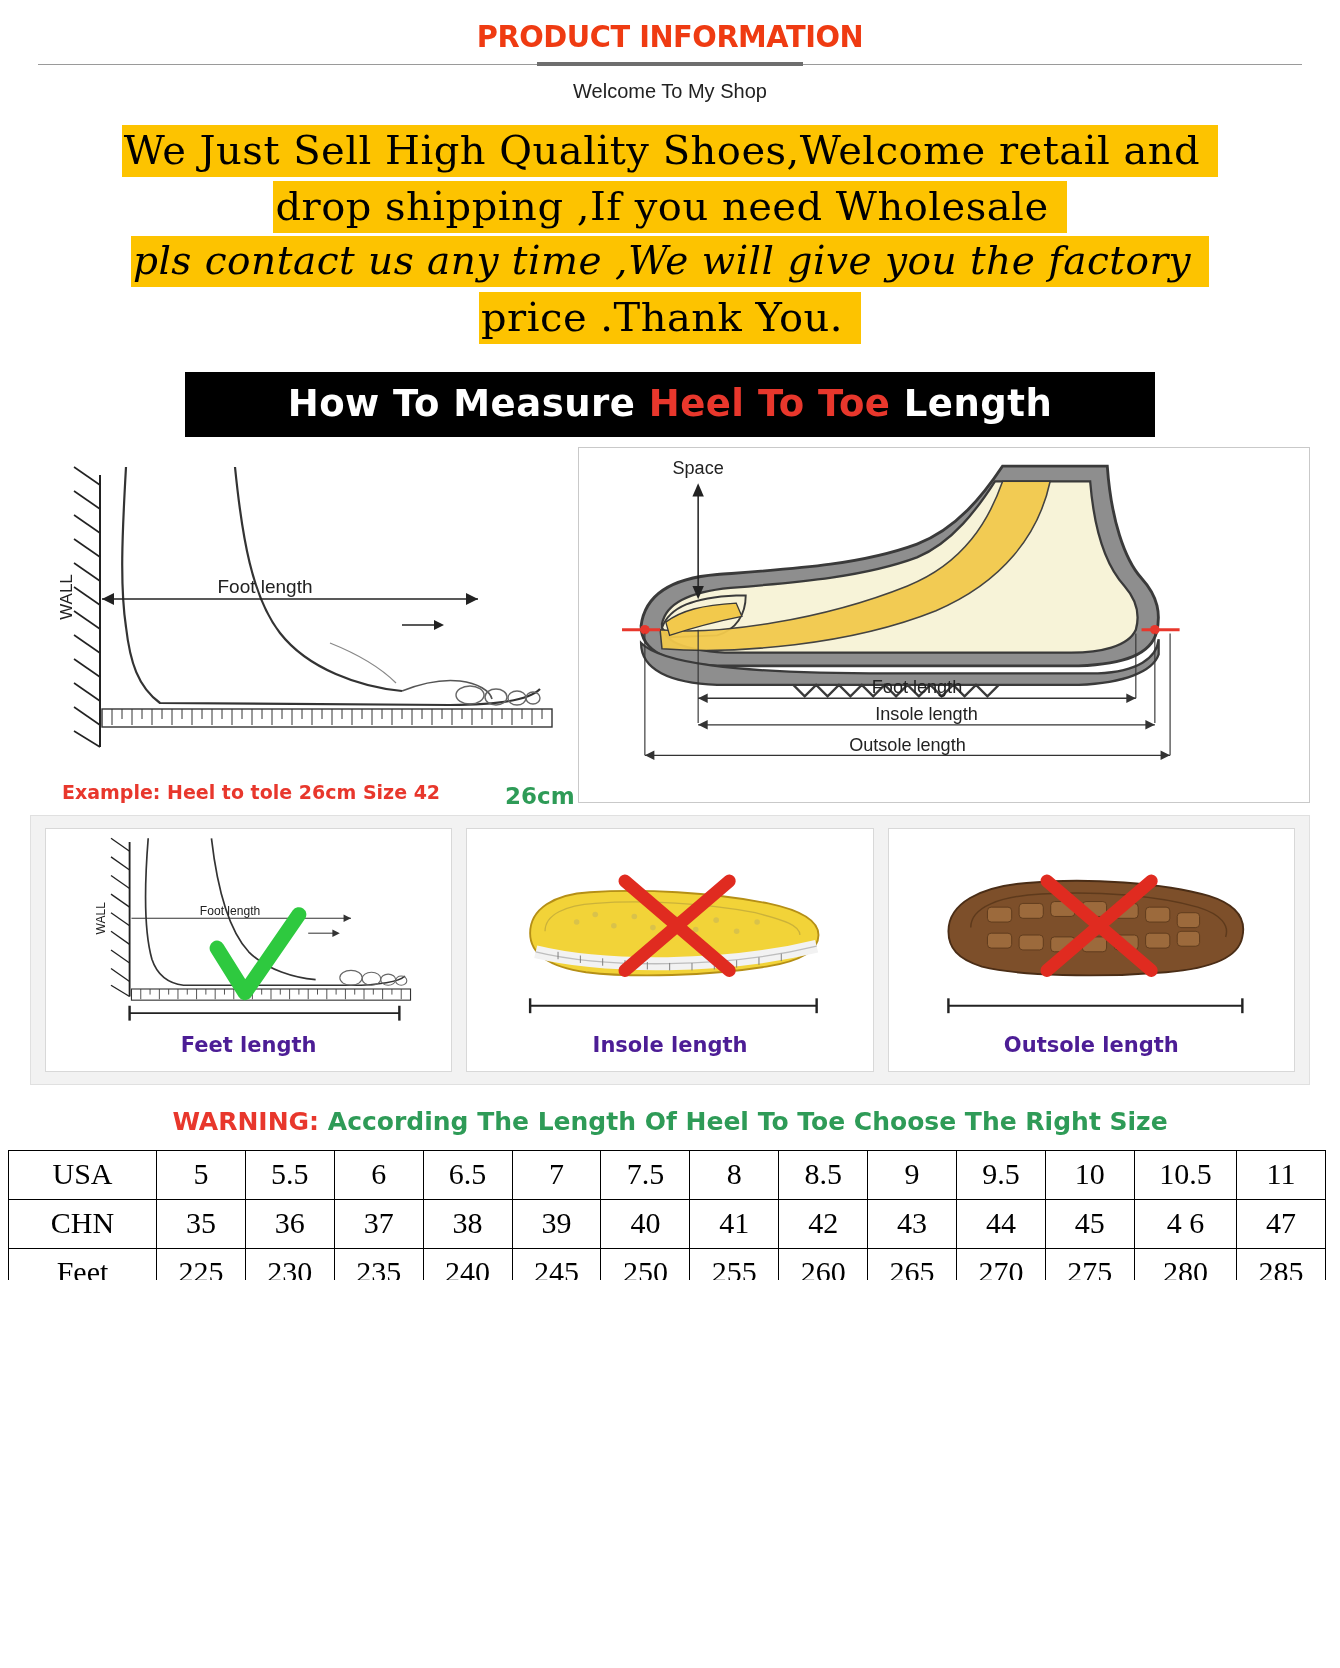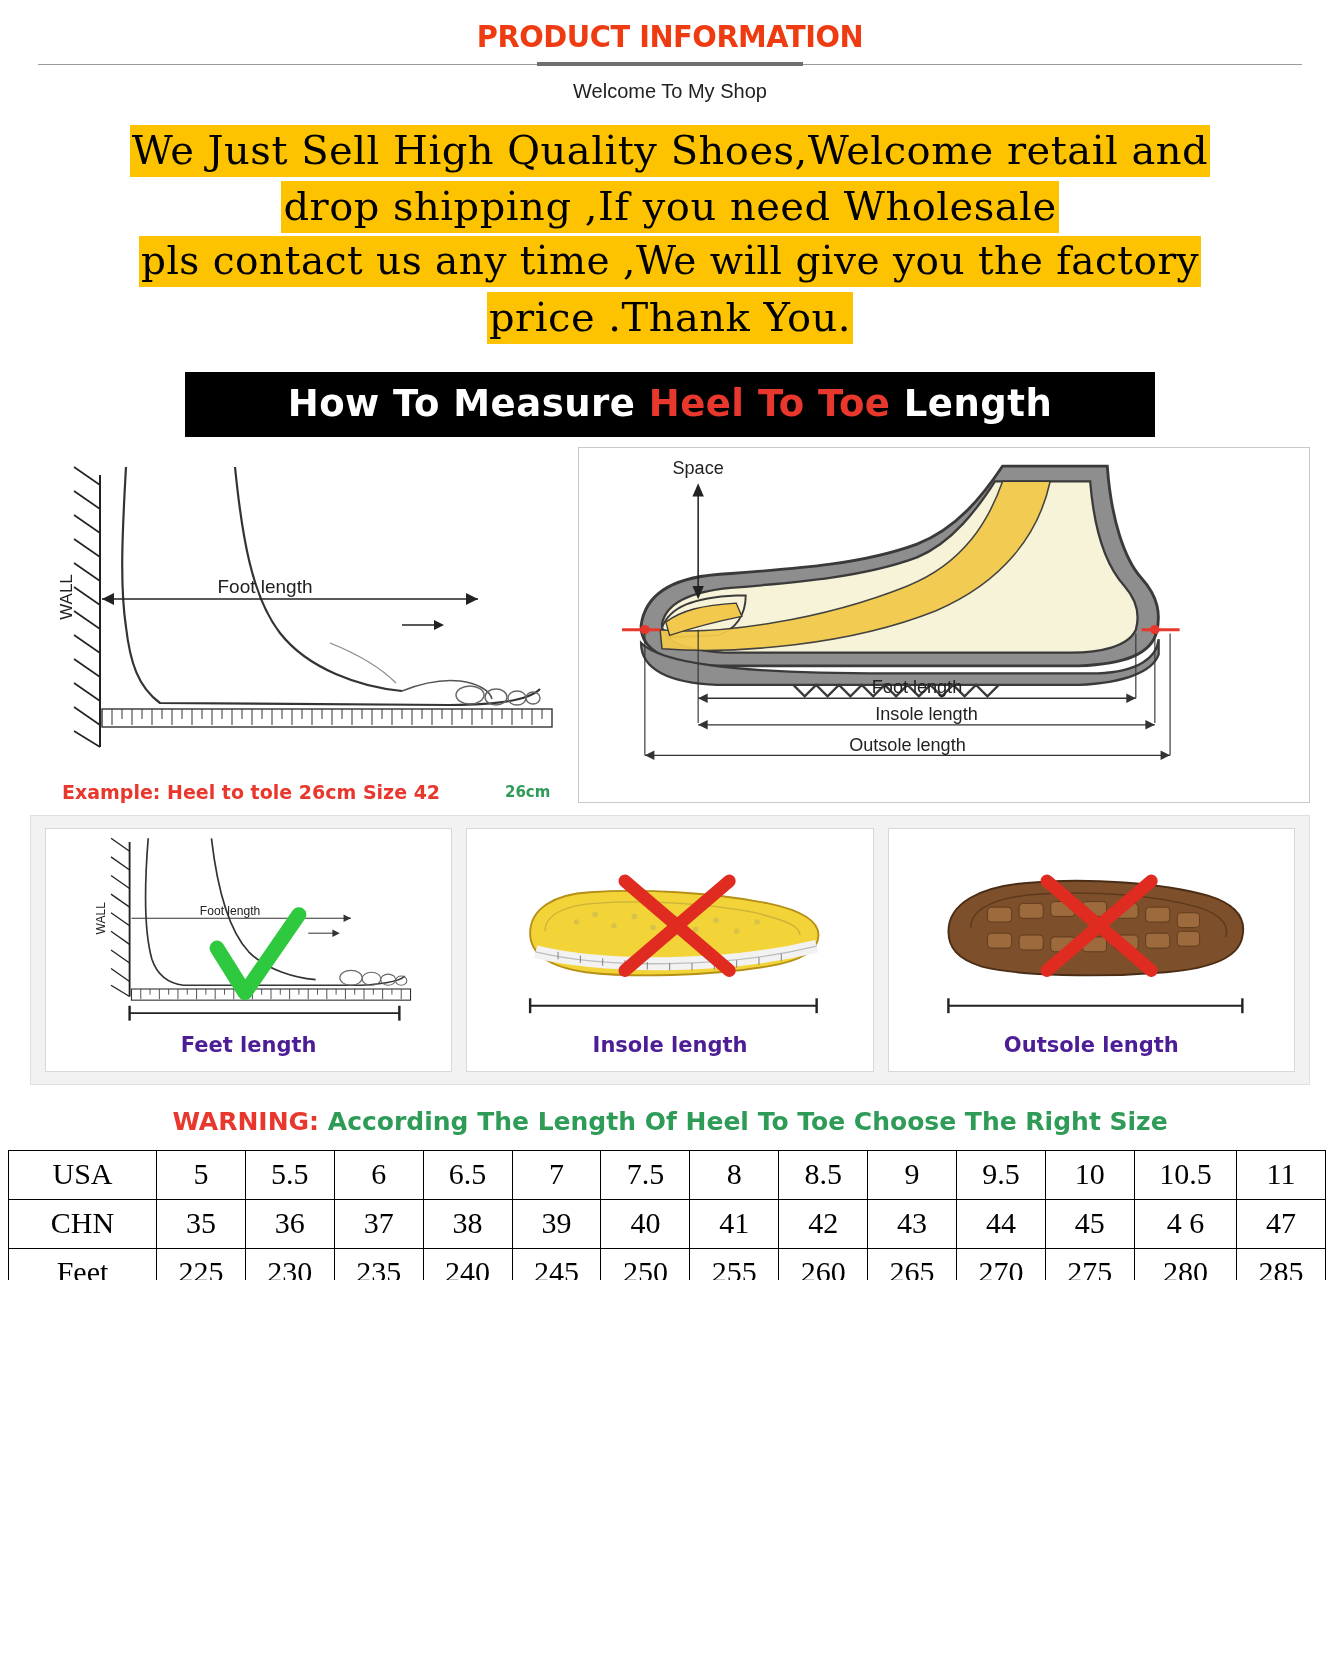--- a/index.html
+++ b/index.html
@@ -60,27 +60,27 @@
   }
   .sales .line {
     margin: 0 0 14px 0;
     line-height: 1.05;
   }
   .sales .hl {
     background: #fdc300;
     font-family: "DejaVu Serif", serif;
     font-size: 40px;
     color: #000;
-    padding: 2px 2px 4px 2px;
+    padding: 2px 18px 4px 2px;
     letter-spacing: 0.5px;
     box-decoration-break: clone;
     -webkit-box-decoration-break: clone;
   }
   .sales .l1 .hl { font-size: 40px; }
-  .sales .l3 .hl { font-size: 39px; }
+  .sales .l3 .hl { font-size: 39px; font-style: italic; }
 
   
   .measure {
     margin: 34px 30px 0 30px;
     position: relative;
   }
   .measure-banner {
     background: #000;
     margin: 0 155px;
     padding: 10px 0 12px 0;
@@ -111,21 +111,21 @@
     font-size: 19px;
     margin-top: 4px;
     padding-left: 32px;
     position: relative;
   }
   .example-line .cm {
     color: #2e9b57;
     position: absolute;
     left: 475px;
     top: 2px;
-    font-size: 15px;
+    font-size: 23px;
   }
 
   
   .panels {
     margin-top: 12px;
     background: #f2f2f2;
     border: 1px solid #e0e0e0;
     display: flex;
     padding: 12px 14px;
     gap: 14px;

